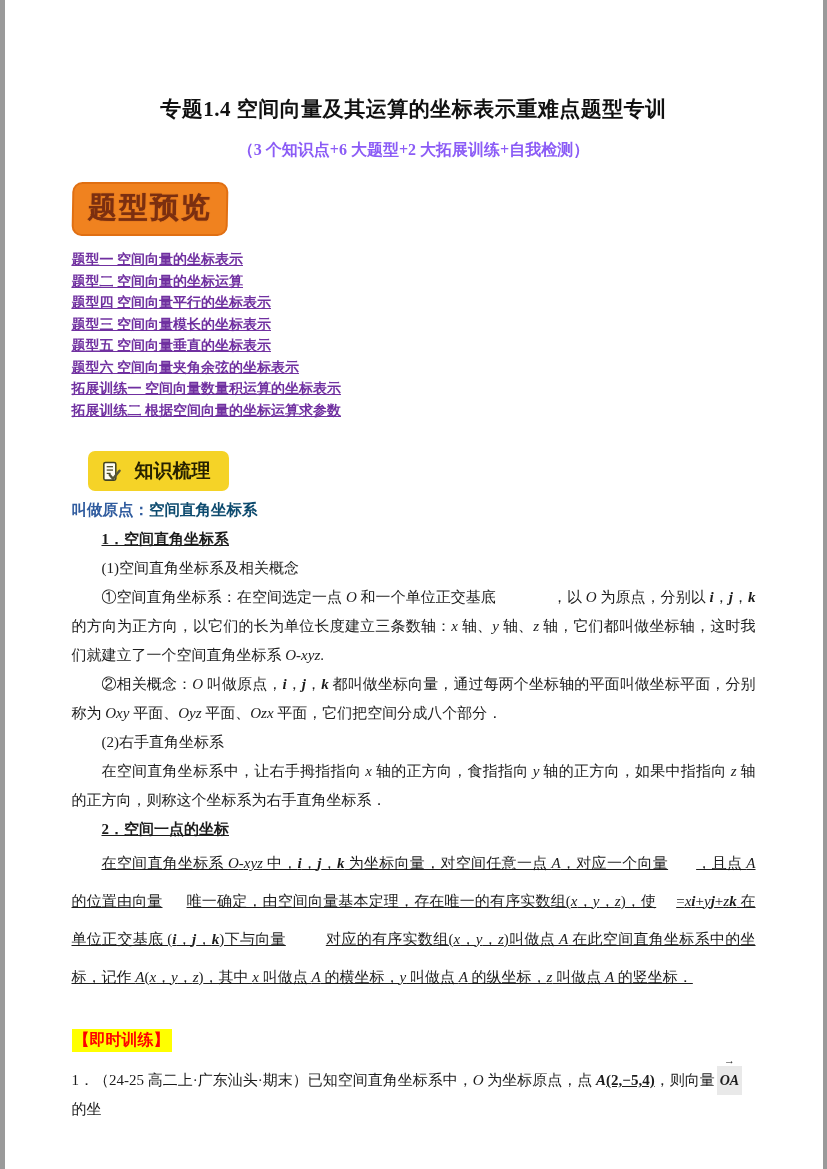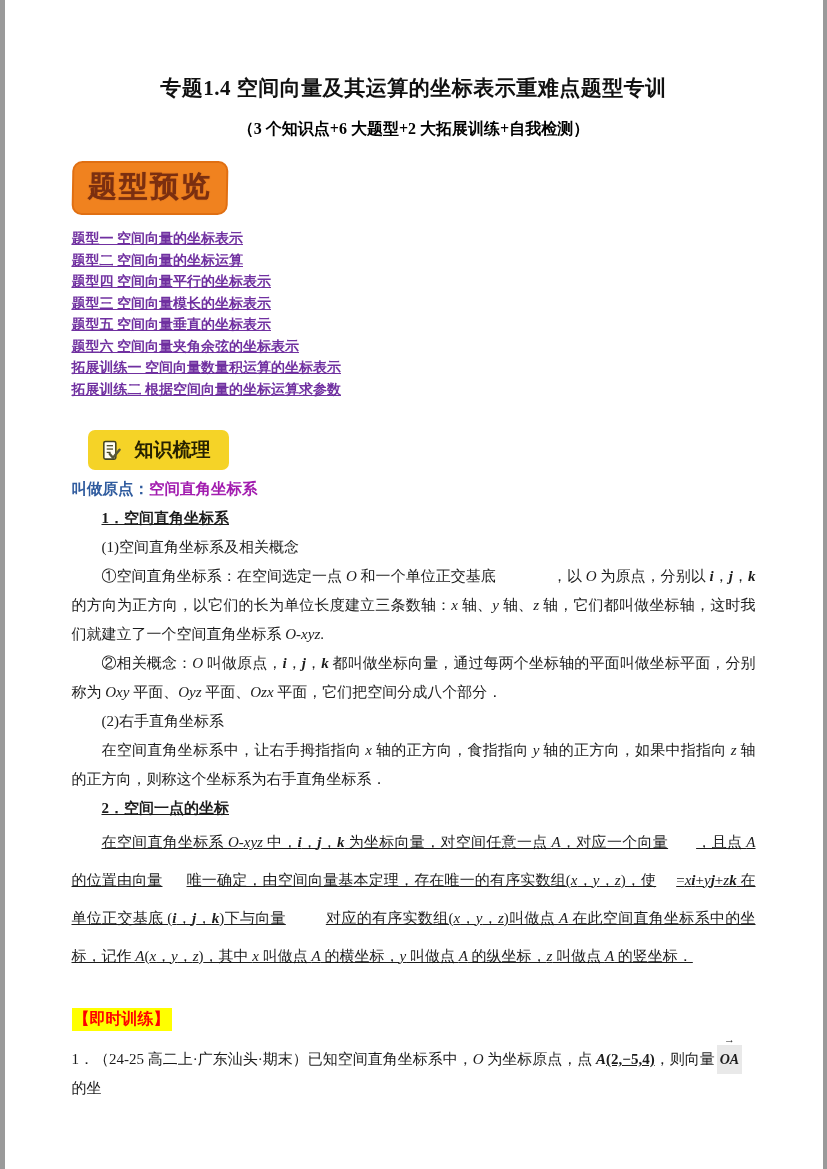--- a/index.html
+++ b/index.html
@@ -1,27 +1,27 @@
 <!DOCTYPE html>
 <html><head>
 <meta charset="utf-8">
 <style>
   html,body{margin:0;padding:0;background:#9a9a9a;}
   .page{
     width:818px;height:1169px;background:#ffffff;margin:0 auto;
-    box-sizing:border-box;padding:74px 67px 0 67px;
+    box-sizing:border-box;padding:95px 67px 0 67px;
     font-family:"Liberation Serif","DejaVu Serif",serif;
     color:#1c1c1c;position:relative;overflow:hidden;
   }
   .doc-title{
     text-align:center;font-size:21px;font-weight:bold;letter-spacing:.5px;
     margin:0 0 17px 0;color:#111;
   }
   .doc-subtitle{
-    text-align:center;font-size:16px;font-weight:bold;margin:0 0 21px 0;color:#000000;
+    text-align:center;font-size:16px;font-weight:bold;margin:0 0 21px 0;color:#8b5cf6;
   }
   .preview-badge{
     display:inline-block;background:#f0821f;border:2px solid #e06f12;border-radius:10px;
     padding:4px 14px 6px 14px;margin:0 0 13px 0;
     font-size:29px;font-weight:bold;color:#7b2f10;letter-spacing:2px;
     font-family:"DejaVu Serif","Liberation Serif",serif;
     text-shadow:0 0 1px #8a3a12;transform:skewX(-1deg);
   }
   .toc{list-style:none;margin:0 0 30px 0;padding:0;}
   .toc a{
@@ -29,21 +29,21 @@
     color:#7030a0;text-decoration:underline;cursor:pointer;
   }
   .knowledge-badge{
     display:inline-flex;align-items:center;gap:12px;
     background:#f5d327;border-radius:7px;padding:7px 18px 7px 12px;
     margin:0 0 9px 16px;font-size:19px;font-weight:bold;color:#262100;
     font-family:"DejaVu Sans","Liberation Sans",sans-serif;
   }
   .kp-heading{font-size:15.5px;font-weight:bold;margin:0 0 4px 0;}
   .kp-prefix{color:#2f5b9e;}
-  .kp-title{color:#a21caf;}
+  .kp-title{color:#0c4a6e;}
   .doc-body p{
     margin:0;font-size:15px;line-height:29px;text-align:justify;
   }
   .doc-body p.ind{text-indent:2em;}
   .doc-body p.loose{line-height:38px;text-decoration:underline;}
   .b{font-weight:bold;text-decoration:underline;}
   .v{font-style:italic;font-family:"Liberation Serif","DejaVu Serif",serif;}
   .bi{font-style:italic;font-weight:bold;font-family:"Liberation Serif","DejaVu Serif",serif;}
   .gap{display:inline-block;}
   .g20{width:20px;}.g24{width:24px;}.g28{width:28px;}.g40{width:40px;}.g56{width:56px;}

